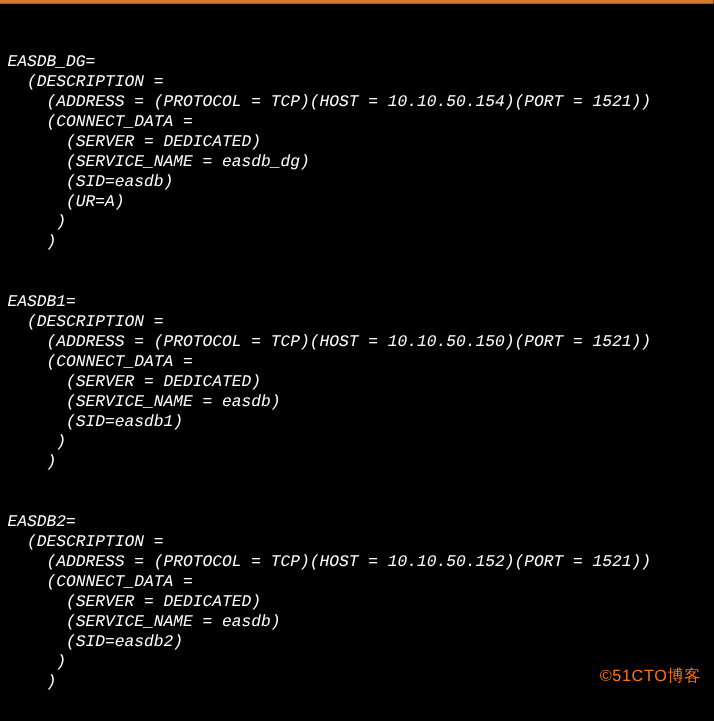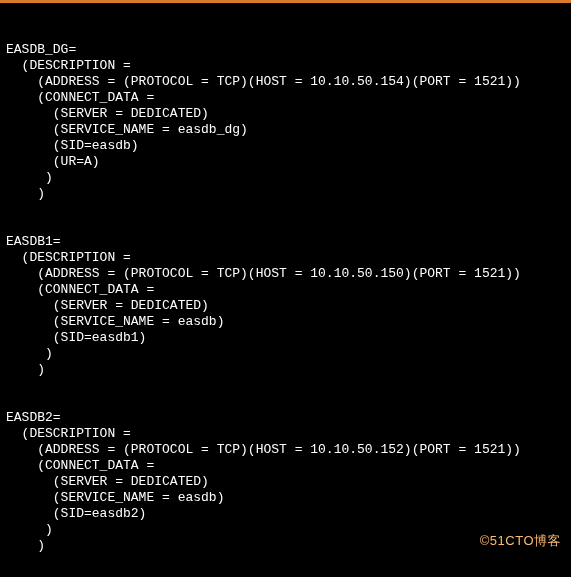--- a/index.html
+++ b/index.html
@@ -26,26 +26,27 @@
       width: 571px;
       height: 3px;
       background: #d97a2b;
     }
     .terminal {
       margin-top: 6px;
       white-space: pre;
     }
     .line {
       white-space: pre;
+      font-style: italic;
     }
     .watermark {
       position: absolute;
       right: 10px;
       bottom: 28px;
-      color: #fdba74;
+      color: #f97316;
       font-family: Arial, sans-serif;
       font-size: 13px;
       letter-spacing: 0.5px;
     }
   </style>
 </head>
 <body>
 
 <div class="topbar"></div>
 

